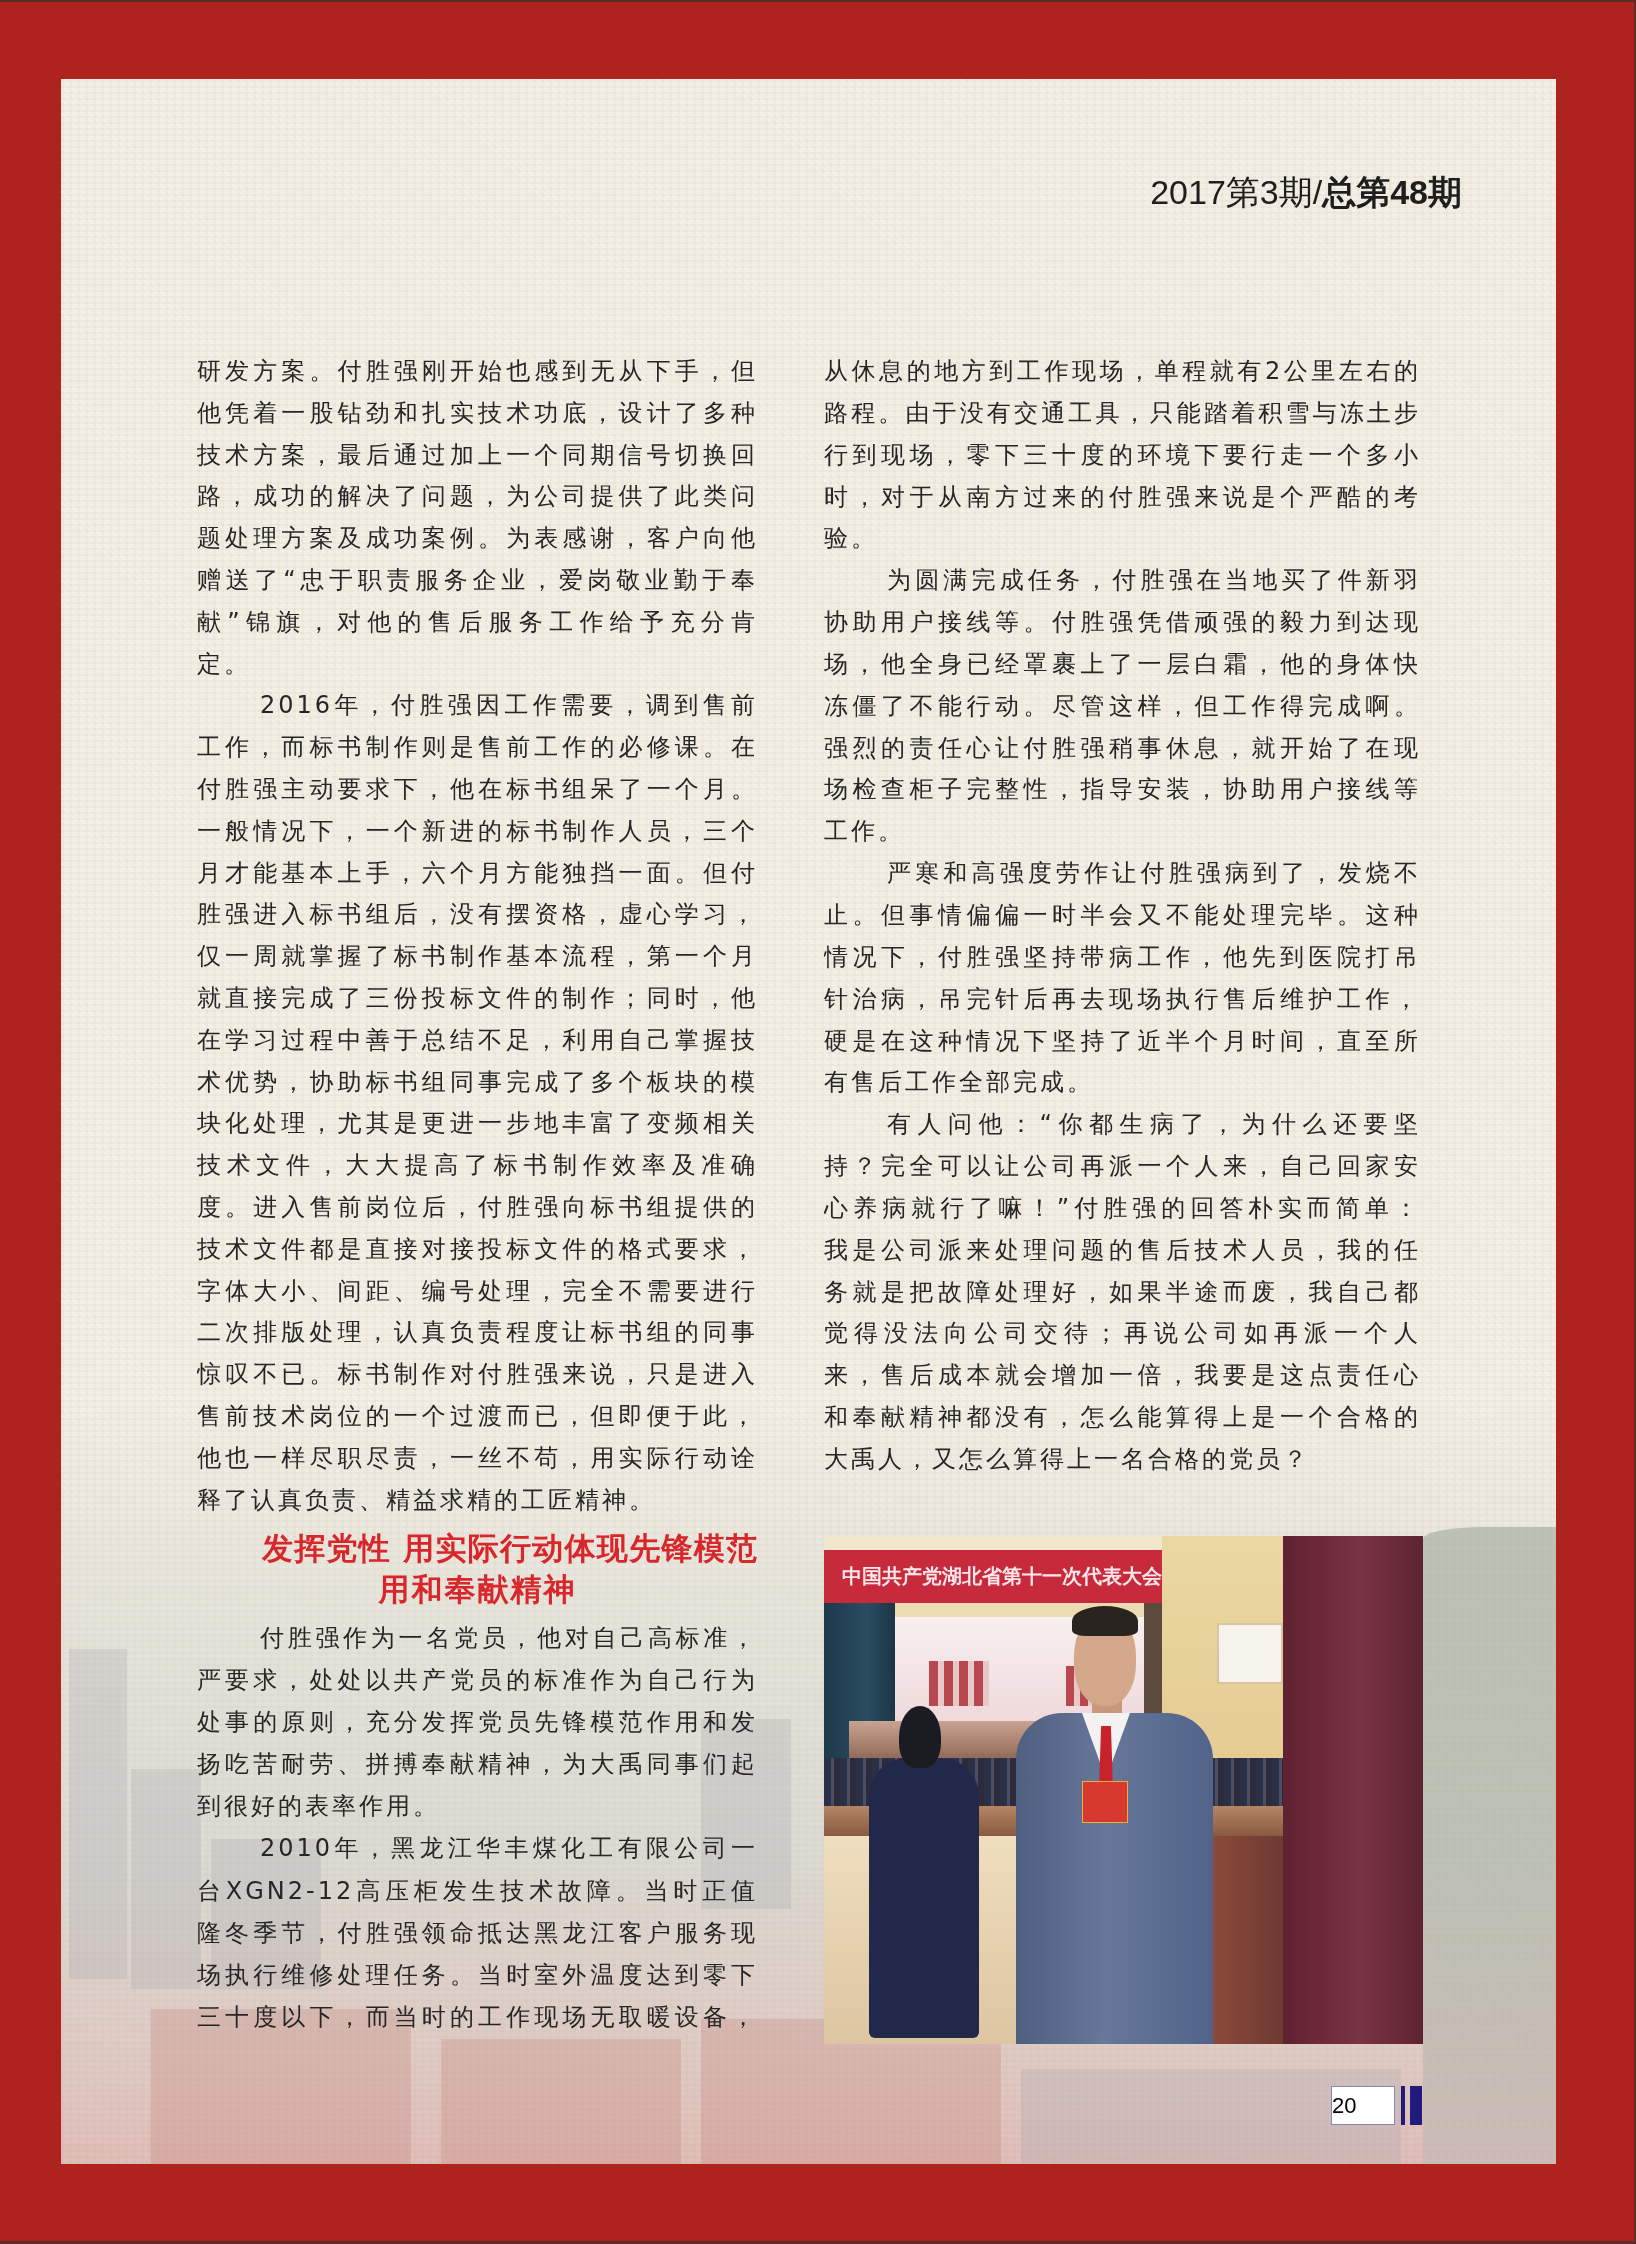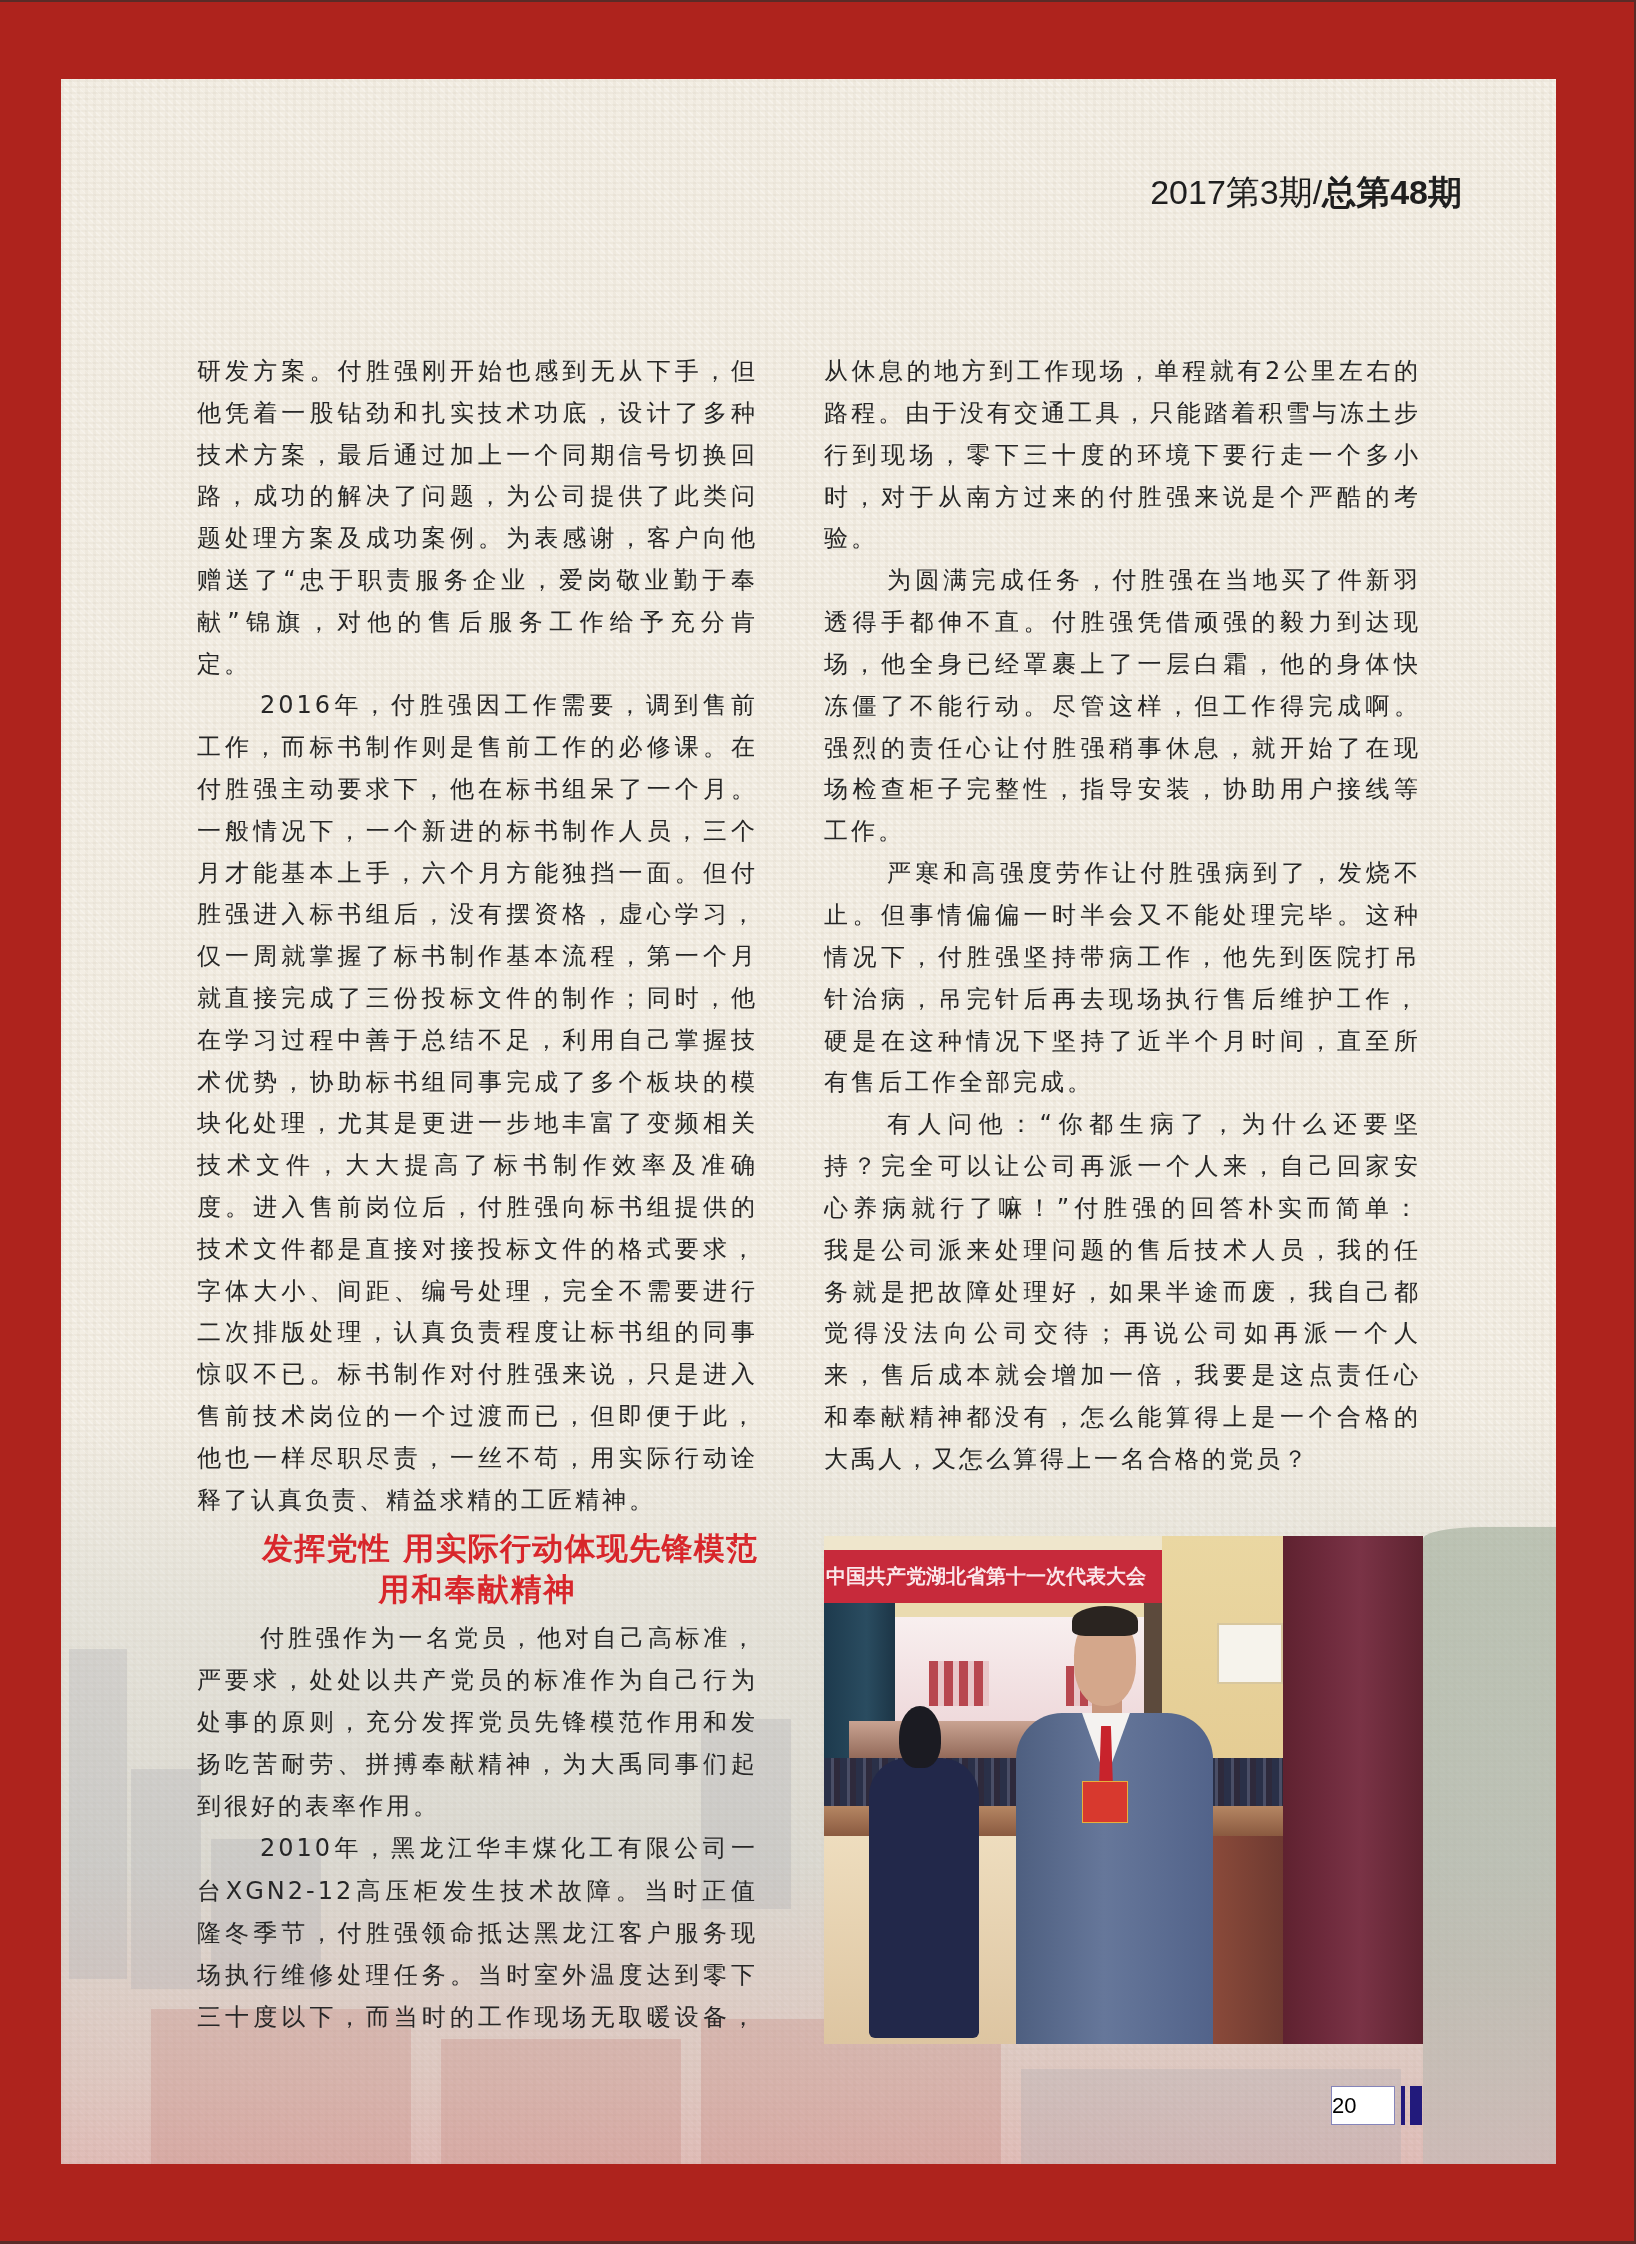--- a/index.html
+++ b/index.html
@@ -42,21 +42,21 @@
   #right{left:824px;top:351px;width:597px;}
   #right .ln{height:41.85px;line-height:41.85px;}
 
   .heading{position:absolute;left:197px;top:1528px;width:561px;font-family:"DejaVu Sans",sans-serif;
     font-size:31px;font-weight:bold;color:var(--heading_red);letter-spacing:1px;}
   .heading .h1{height:41px;line-height:41px;text-indent:65px;text-align:justify;text-align-last:justify;overflow:hidden;}
   .heading .h2{height:41px;line-height:41px;text-align:center;letter-spacing:2px;}
 
   
   .photo{position:absolute;left:824px;top:1536px;width:599px;height:508px;overflow:hidden;background:#EADBB0;}
-  .photo div{position:absolute;}
+  .photo div{position:absolute;justify-content:flex-end;}
   .ph-ceiling{left:0;top:0;width:599px;height:14px;background:#EFE6CC;}
   .ph-wall-right{left:338px;top:0;width:121px;height:300px;background:linear-gradient(#EAD7A2,#E3C98F);}
   .ph-banner{left:0;top:14px;width:338px;height:53px;background:#C72A3B;display:flex;align-items:center;}
   .ph-banner span{font-family:"DejaVu Serif",serif;font-weight:bold;font-size:20px;color:#FBE7EA;white-space:nowrap;margin-left:2px;}
   .ph-curtain{left:0;top:67px;width:71px;height:160px;background:linear-gradient(90deg,#1D3A4D,#2A4C60 60%,#1C3546);}
   .ph-curtain2{left:320px;top:67px;width:18px;height:130px;background:#5C4A3C;}
   .ph-screen{left:71px;top:81px;width:249px;height:112px;background:linear-gradient(#F8EFEF,#EED8DA);}
   .ph-flags{left:105px;top:125px;width:60px;height:45px;
     background:repeating-linear-gradient(90deg,#B8474F 0 9px,#E8C7C9 9px 15px);}
   .ph-flag2{left:242px;top:130px;width:28px;height:40px;background:repeating-linear-gradient(90deg,#B8474F 0 8px,#E8C7C9 8px 14px);}
@@ -156,21 +156,21 @@
     <div class="ln">三十度以下，而当时的工作现场无取暖设备，</div>
   </div>
 
   <div class="col" id="right">
     <div class="ln">从休息的地方到工作现场，单程就有2公里左右的</div>
     <div class="ln">路程。由于没有交通工具，只能踏着积雪与冻土步</div>
     <div class="ln">行到现场，零下三十度的环境下要行走一个多小</div>
     <div class="ln">时，对于从南方过来的付胜强来说是个严酷的考</div>
     <div class="ln last">验。</div>
     <div class="ln ind">为圆满完成任务，付胜强在当地买了件新羽</div>
-    <div class="ln">透得手都伸不直。付胜强凭借顽强的毅力到达现</div>
+    <div class="ln">协助用户接线等。付胜强凭借顽强的毅力到达现</div>
     <div class="ln">场，他全身已经罩裹上了一层白霜，他的身体快</div>
     <div class="ln">冻僵了不能行动。尽管这样，但工作得完成啊。</div>
     <div class="ln">强烈的责任心让付胜强稍事休息，就开始了在现</div>
     <div class="ln">场检查柜子完整性，指导安装，协助用户接线等</div>
     <div class="ln last">工作。</div>
     <div class="ln ind">严寒和高强度劳作让付胜强病到了，发烧不</div>
     <div class="ln">止。但事情偏偏一时半会又不能处理完毕。这种</div>
     <div class="ln">情况下，付胜强坚持带病工作，他先到医院打吊</div>
     <div class="ln">针治病，吊完针后再去现场执行售后维护工作，</div>
     <div class="ln">硬是在这种情况下坚持了近半个月时间，直至所</div>

